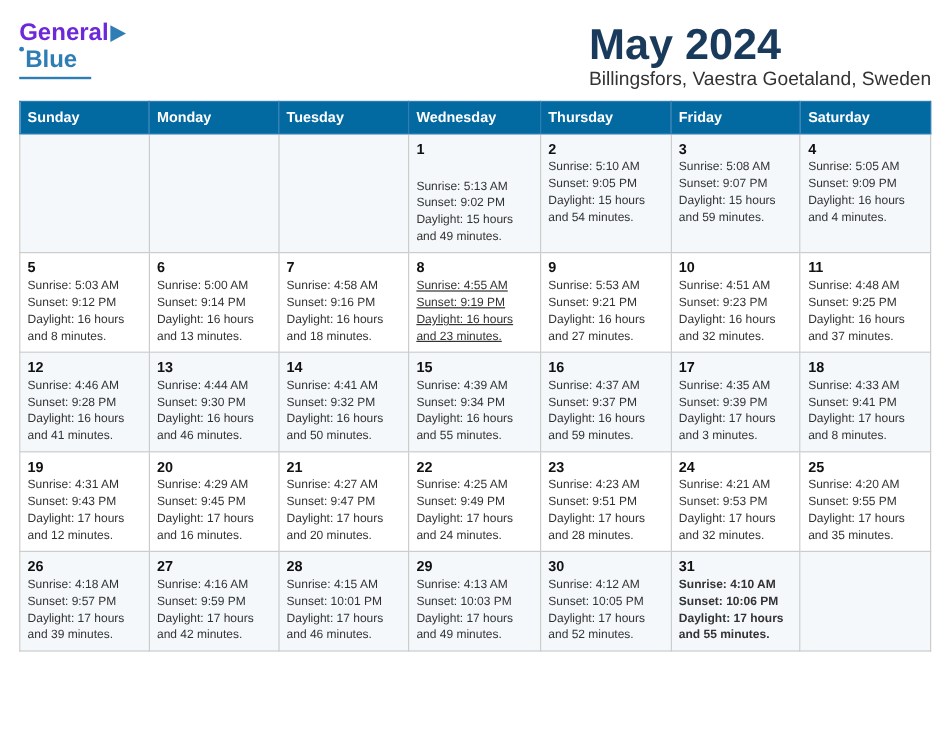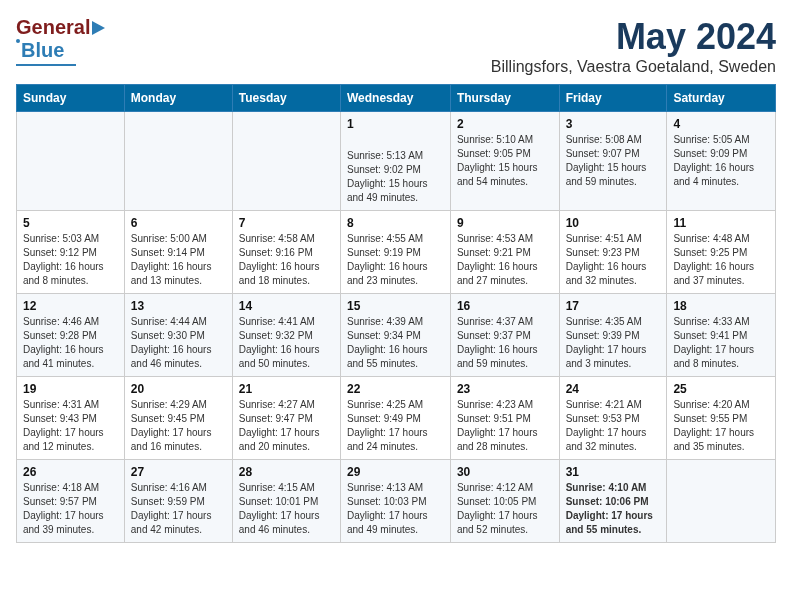--- a/index.html
+++ b/index.html
@@ -21,21 +21,21 @@
       flex-direction: column;
       align-items: flex-start;
     }
     .logo-line {
       width: 60px;
       height: 2px;
       background: #2e7db5;
       margin-top: 2px;
     }
     .title-block {
-      text-align: right;
+      text-align: left;
       margin-left: 40px;
     }
     .month-title {
       font-size: 36px;
       font-weight: bold;
       color: #1a3a5c;
     }
     .location-title {
       font-size: 16px;
       color: #333;
@@ -82,21 +82,21 @@
     .empty-cell {
       background: #f5f8fb;
     }
   </style>
 </head>
 <body>
 
 <div class="header">
   <div class="logo">
     <div style="display:flex; align-items:center;">
-      <span style="font-size:20px; font-weight:bold; color:#7f1d1d;">General</span>
+      <span style="font-size:20px; font-weight:bold; color:#6d28d9;">General</span>
       <div style="display:inline-block; margin-left:2px;">
         <div style="width:0; height:0; border-top: 7px solid transparent; border-bottom: 7px solid transparent; border-left: 13px solid #2e7db5;"></div>
       </div>
     </div>
     <div style="display:flex; align-items:flex-start;">
       <div style="width:4px; height:4px; background:#2e7db5; border-radius:50%; margin-right:1px;"></div>
       <span style="font-size:20px; font-weight:bold; color:#2e7db5;">Blue</span>
     </div>
     <div class="logo-line"></div>
   </div>
@@ -169,28 +169,28 @@
         </td>
         <td>
           <div class="day-num">7</div>
           <div class="day-detail" style="white-space: pre-line;">Sunrise: 4:58 AM
 Sunset: 9:16 PM
 Daylight: 16 hours
 and 18 minutes.</div>
         </td>
         <td>
           <div class="day-num">8</div>
-          <div class="day-detail" style="white-space: pre-line;">Sunrise: 4:55 AM
+          <div class="day-detail" style="white-space: pre-line; text-decoration: underline;">Sunrise: 4:55 AM
 Sunset: 9:19 PM
 Daylight: 16 hours
 and 23 minutes.</div>
         </td>
         <td>
           <div class="day-num">9</div>
-          <div class="day-detail" style="white-space: pre-line;">Sunrise: 4:53 AM
+          <div class="day-detail" style="white-space: pre-line;">Sunrise: 5:53 AM
 Sunset: 9:21 PM
 Daylight: 16 hours
 and 27 minutes.</div>
         </td>
         <td>
           <div class="day-num">10</div>
           <div class="day-detail" style="white-space: pre-line;">Sunrise: 4:51 AM
 Sunset: 9:23 PM
 Daylight: 16 hours
 and 32 minutes.</div>

